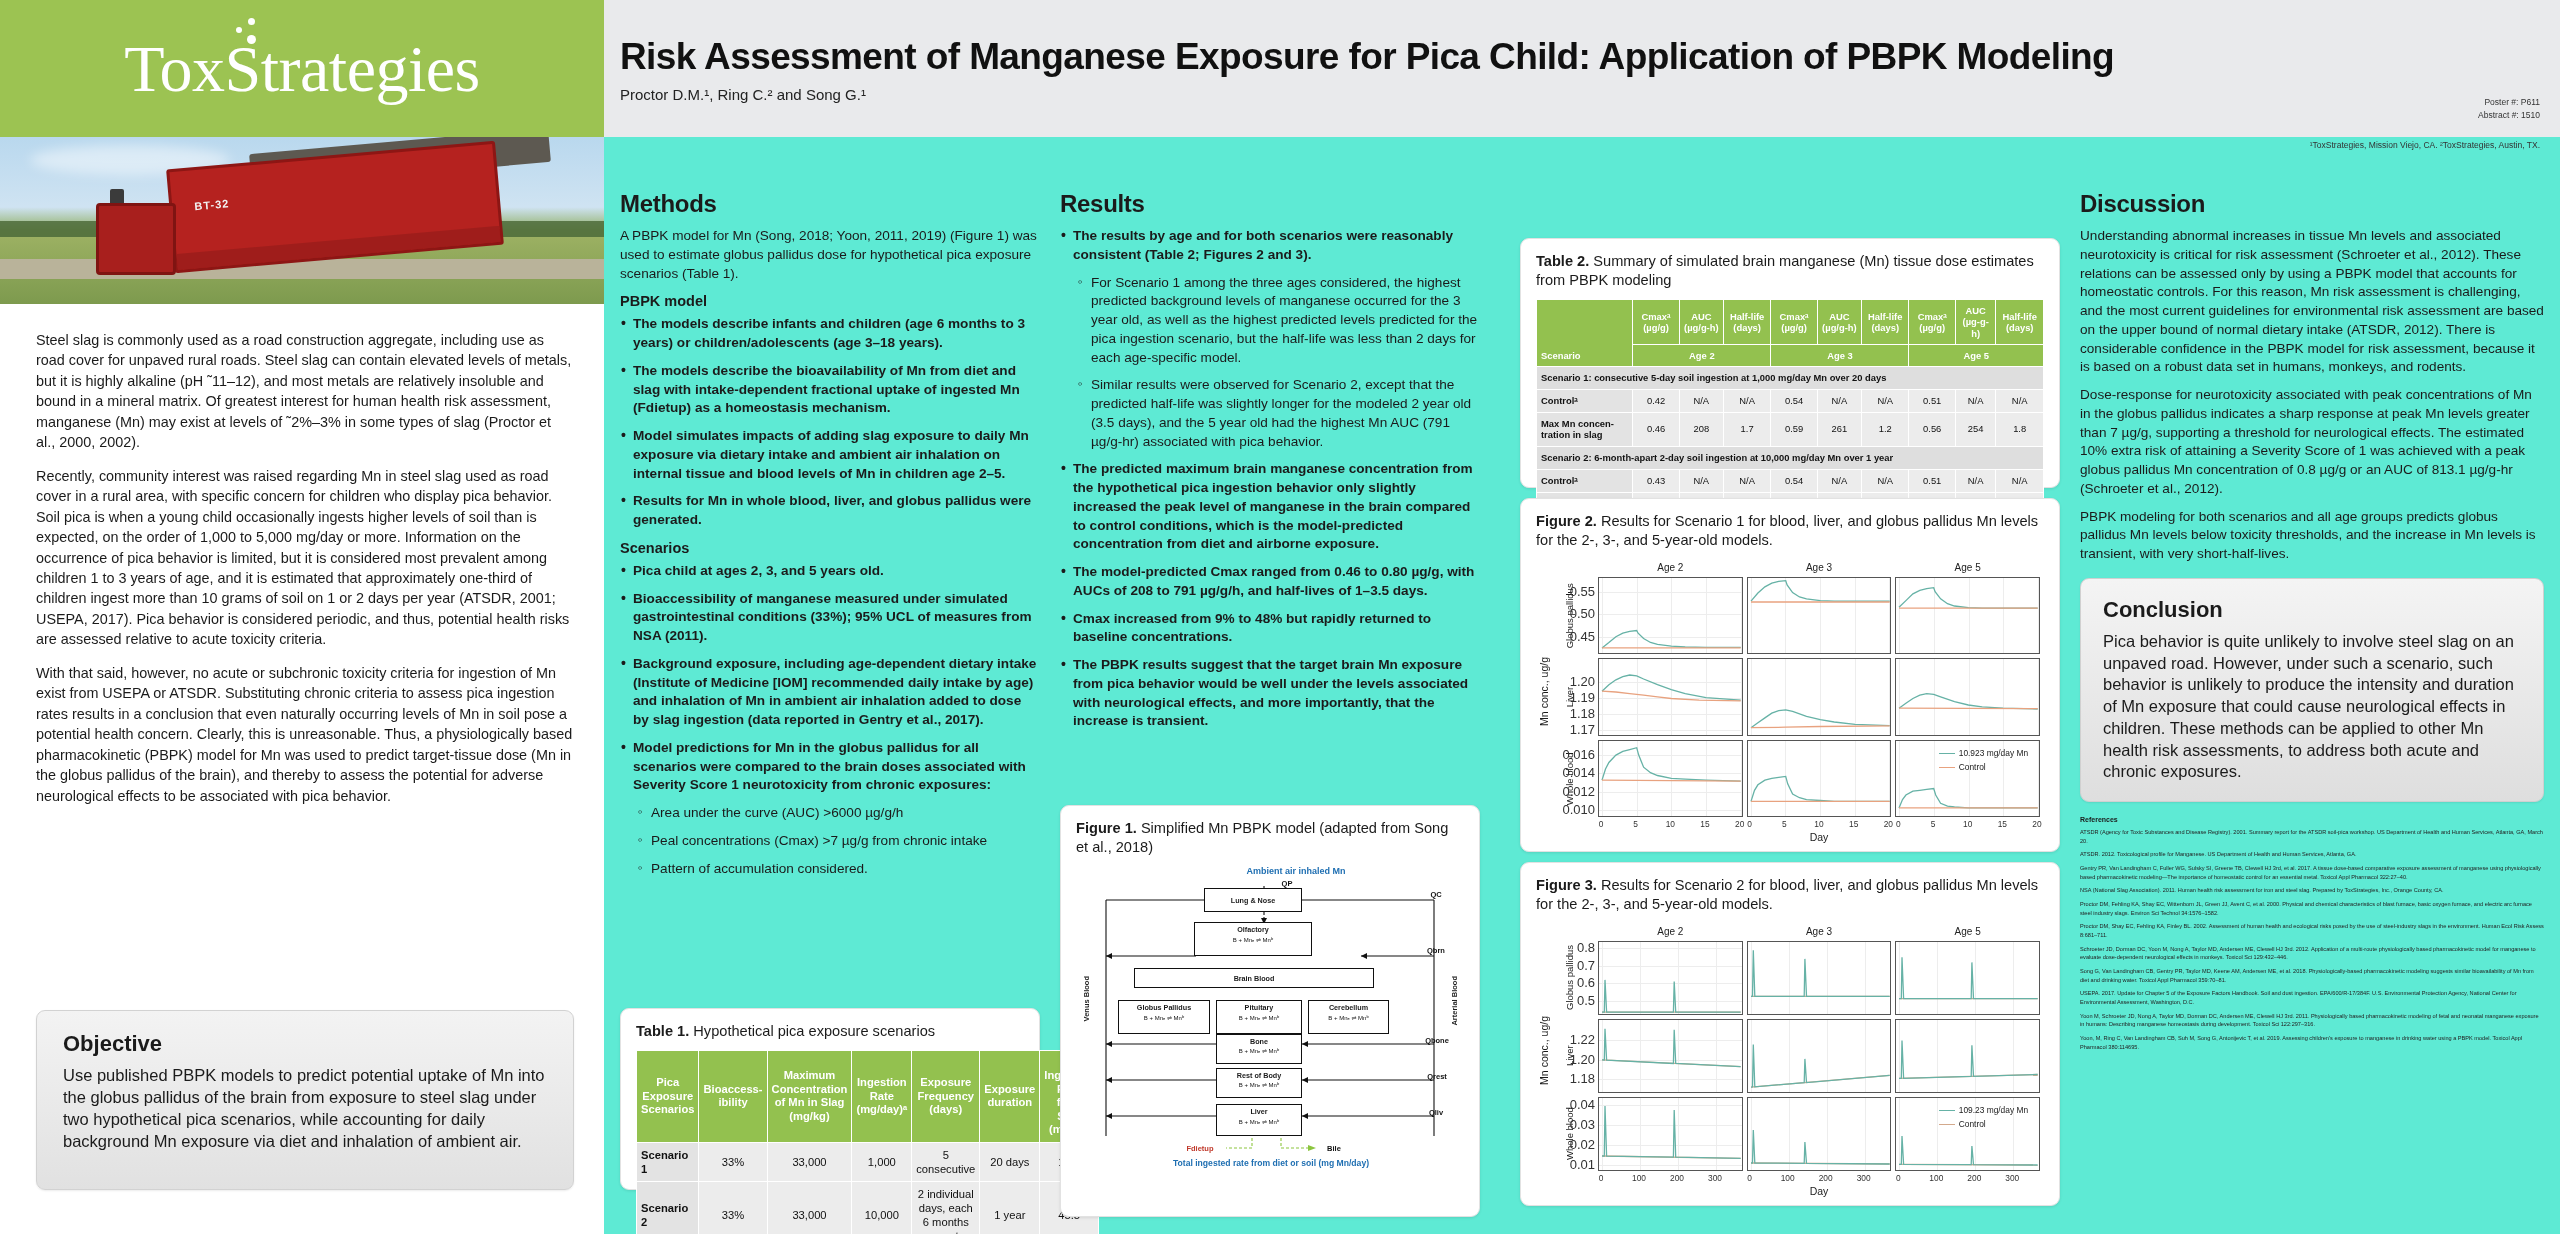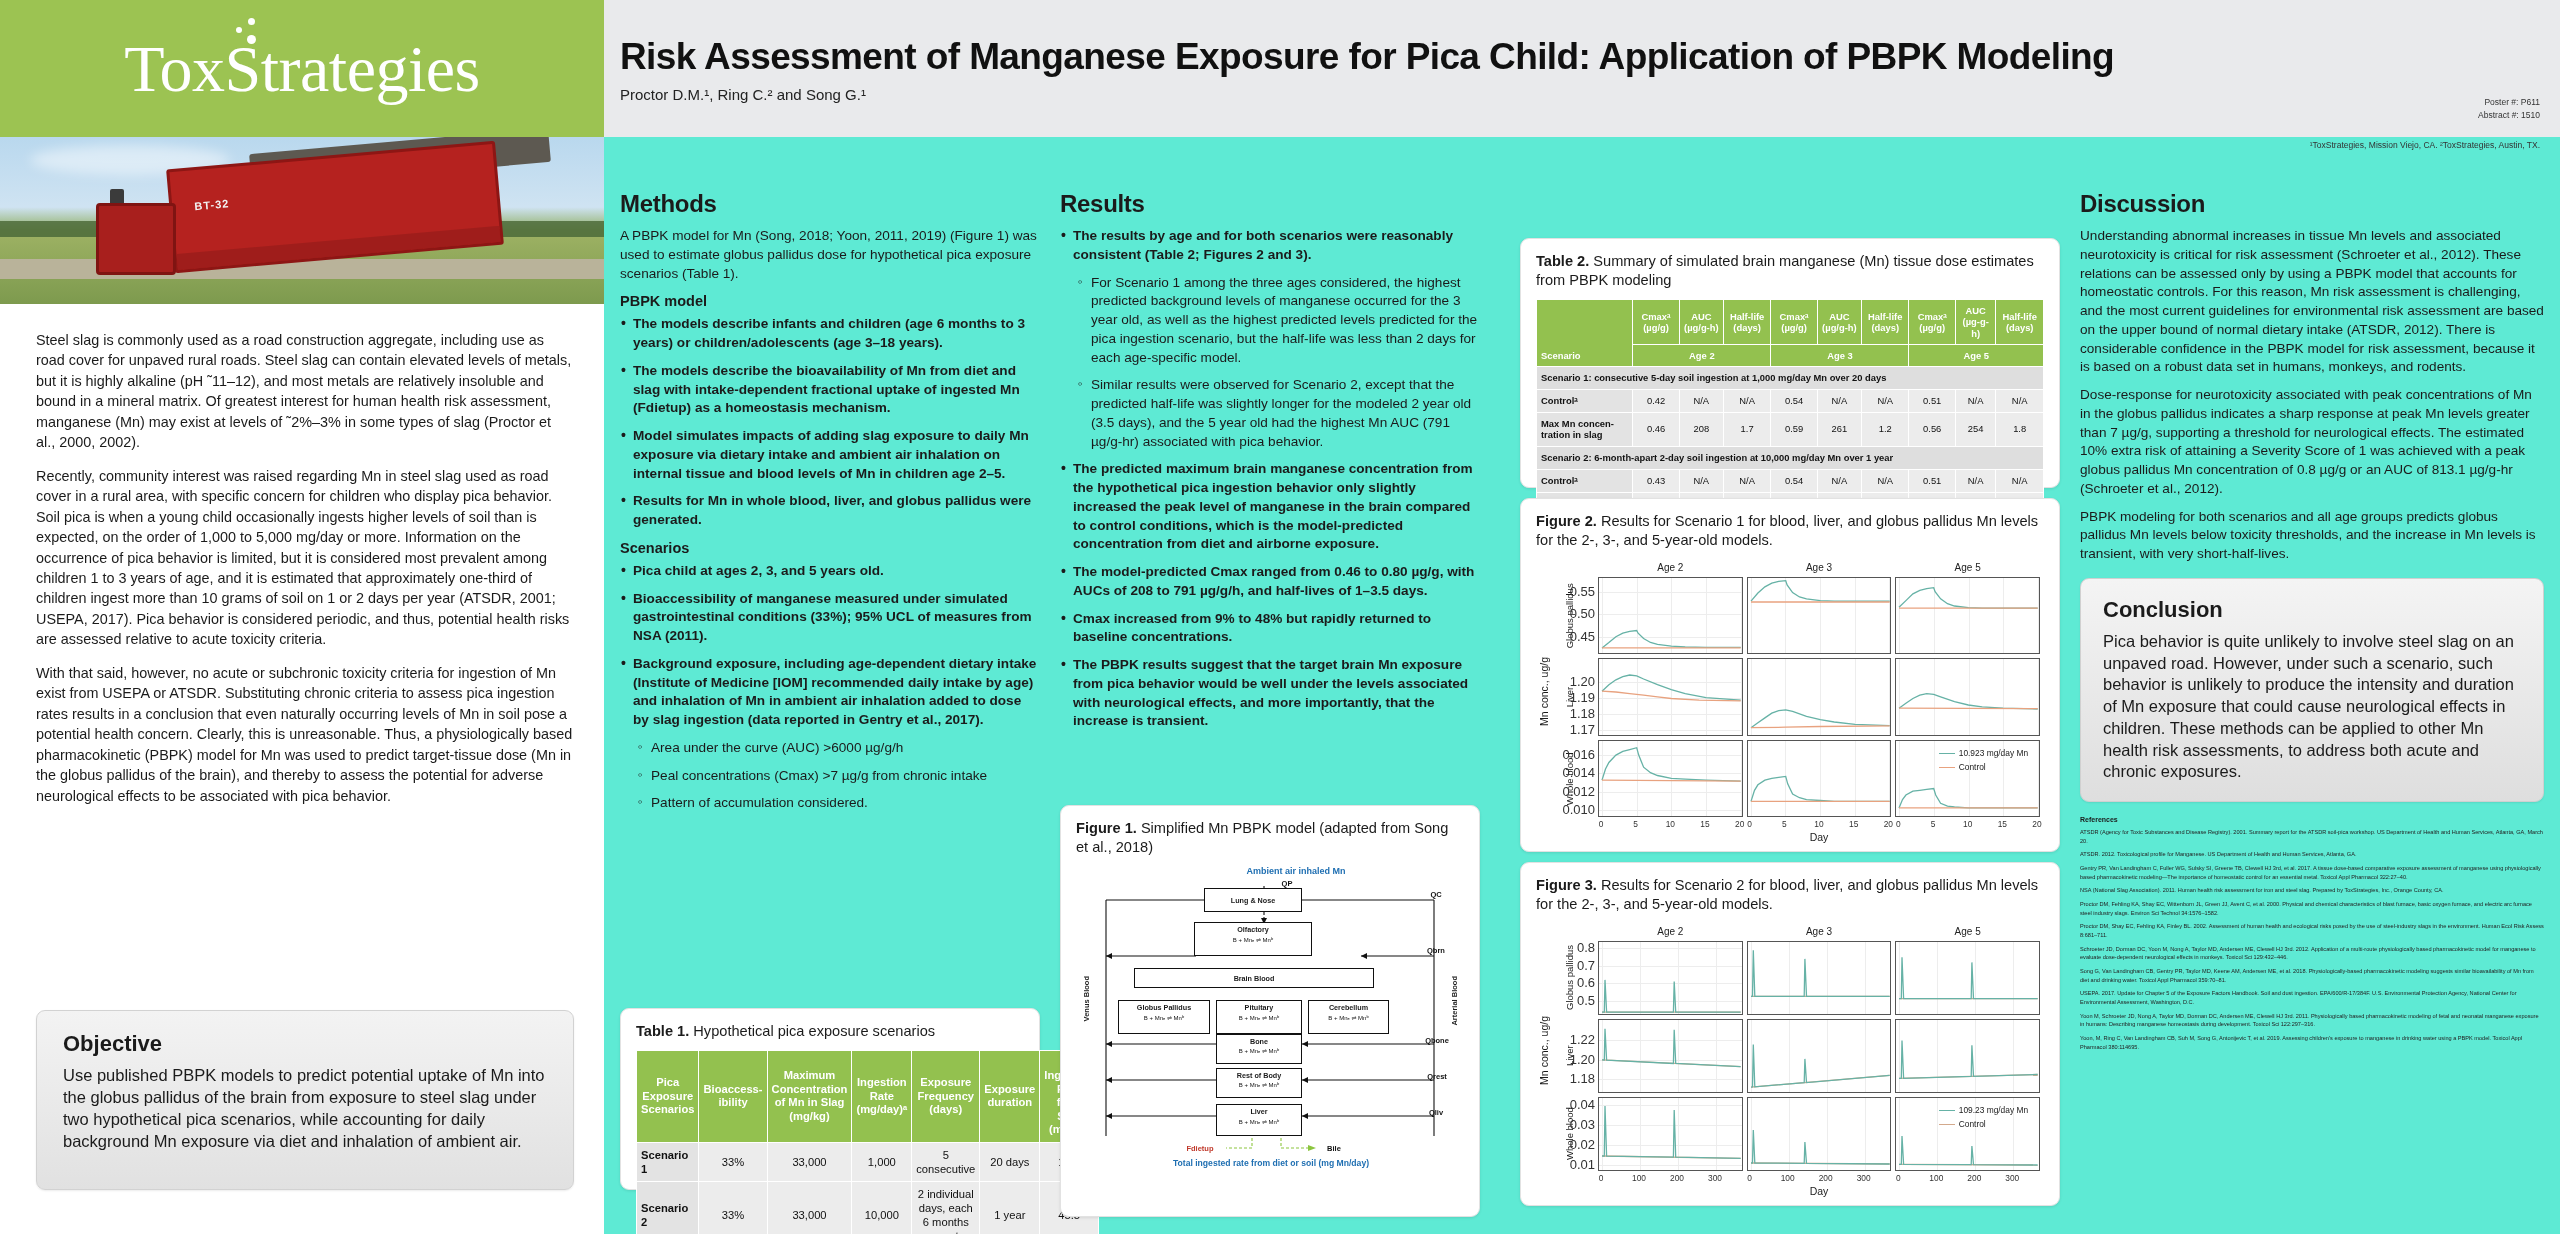--- a/index.html
+++ b/index.html
@@ -197,20 +197,21 @@
       <li>The models describe infants and children (age 6 months to 3 years) or children/adolescents (age 3–18 years).</li>
       <li>The models describe the bioavailability of Mn from diet and slag with intake-dependent fractional uptake of ingested Mn (Fdietup) as a homeostasis mechanism.</li>
       <li>Model simulates impacts of adding slag exposure to daily Mn exposure via dietary intake and ambient air inhalation on internal tissue and blood levels of Mn in children age 2–5.</li>
       <li>Results for Mn in whole blood, liver, and globus pallidus were generated.</li>
     </ul>
     <h4 class="subhead">Scenarios</h4>
     <ul class="b">
       <li>Pica child at ages 2, 3, and 5 years old.</li>
       <li>Bioaccessibility of manganese measured under simulated gastrointestinal conditions (33%); 95% UCL of measures from NSA (2011).</li>
       <li>Background exposure, including age-dependent dietary intake (Institute of Medicine [IOM] recommended daily intake by age) and inhalation of Mn in ambient air inhalation added to dose by slag ingestion (data reported in Gentry et al., 2017).</li>
+      <li>Model predictions for Mn in the globus pallidus for all scenarios were compared to the brain doses associated with Severity Score 1 neurotoxicity from chronic exposures:</li>
     </ul>
     <ul class="b2">
       <li>Area under the curve (AUC) &gt;6000 µg/g/h</li>
       <li>Peal concentrations (Cmax) &gt;7 µg/g from chronic intake</li>
       <li>Pattern of accumulation considered.</li>
     </ul>
   </div>
 
   <div class="card" style="position:absolute; left:620px; top:1008px; width:420px; height:182px;">
     <h3 class="figtitle"><b>Table 1.</b> <span>Hypothetical pica exposure scenarios</span></h3>

